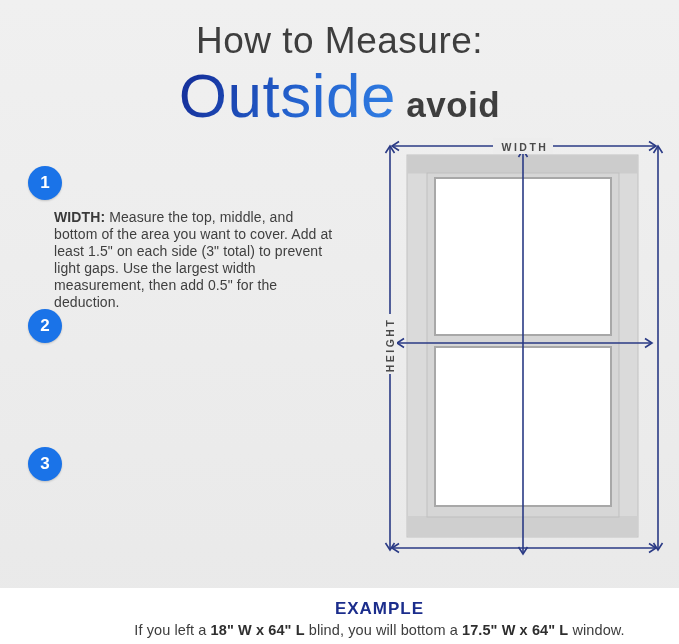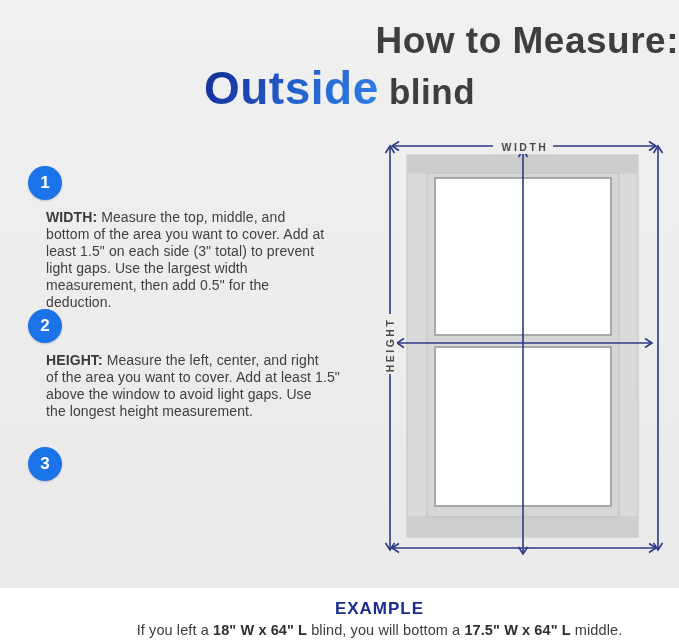--- a/index.html
+++ b/index.html
@@ -4,78 +4,74 @@
 <style>
   html,body{margin:0;padding:0;}
   body{
     width:679px;height:644px;position:relative;overflow:hidden;
     background:linear-gradient(180deg,#f0f0f0 0%,#ececec 55%,#e9e9e9 100%);
     font-family:"Liberation Sans",sans-serif;
     -webkit-font-smoothing:antialiased;
   }
   
   .title-block{position:absolute;top:22px;left:0;width:100%;text-align:center;line-height:1;}
-  .title-line1{font-size:37px;font-weight:700;color:#3e3e3e;letter-spacing:.5px;margin:0;text-align:right;}
+  .title-line1{font-size:37px;font-weight:400;color:#3e3e3e;letter-spacing:.5px;margin:0;}
   .title-line2{margin-top:6px;}
   .title-highlight{
-    font-size:46px;font-weight:700;letter-spacing:.5px;
+    font-size:62px;font-weight:400;letter-spacing:.5px;
     background:linear-gradient(115deg,#16339e 10%,#2463cf 55%,#2f7ce2 95%);
     -webkit-background-clip:text;background-clip:text;color:transparent;
   }
   .title-suffix{font-size:35px;font-weight:700;color:#3e3e3e;letter-spacing:.5px;}
   
   .step{position:absolute;left:38px;width:352px;}
   .step-1{top:166px;}
   .step-2{top:309px;}
   .step-3{top:447px;}
   .badge{
     width:34px;height:34px;border-radius:50%;background:#1a73e8;
     box-shadow:0 1px 2px rgba(0,0,0,.18);
     color:#ffffff;font-size:17px;font-weight:700;
     display:flex;align-items:center;justify-content:center;
     margin-left:-10px;
   }
   .step-text{
-    margin:9px 0 0 8px;font-size:14px;line-height:17px;color:#3f3f3f;
+    margin:9px 0 0 16px;font-size:14px;line-height:17px;color:#3f3f3f;
     white-space:pre-line;letter-spacing:.1px;
   }
   .step-text strong{font-weight:700;color:#3a3a3a;}
   
   .diagram{position:absolute;left:375px;top:128px;}
   .diag-label{font-family:"Liberation Sans",sans-serif;font-size:10.5px;font-weight:700;fill:#4a4a4a;letter-spacing:2.5px;}
   
   .example{position:absolute;left:0;top:588px;width:100%;height:56px;background:#ffffff;text-align:center;padding-left:40px;}
   .example-heading{margin:11px 0 0 0;font-size:17px;font-weight:700;color:#1b2d8c;letter-spacing:1px;}
   .example-text{margin:3px 0 0 0;font-size:14.5px;color:#3c3c3c;letter-spacing:.1px;}
   .example-text b{font-weight:700;color:#2e2e2e;}
 </style>
 </head>
 <body>
 
 <div class="title-block">
   <div class="title-line1">How to Measure:</div>
-  <div class="title-line2"><span class="title-highlight">Outside</span><span class="title-suffix"> blind</span></div>
+  <div class="title-line2"><span class="title-highlight">Outside</span><span class="title-suffix"> avoid</span></div>
 </div>
 
 <div class="step step-1">
   <div class="badge">1</div>
   <p class="step-text"><strong>WIDTH:</strong> <span>Measure the top, middle, and
 bottom of the area you want to cover. Add at
 least 1.5" on each side (3" total) to prevent
 light gaps. Use the largest width
 measurement, then add 0.5" for the
 deduction.</span></p>
 </div>
 
 <div class="step step-2">
   <div class="badge">2</div>
-  <p class="step-text"><strong>HEIGHT:</strong> <span>Measure the left, center, and right
-of the area you want to cover. Add at least 1.5"
-above the window to avoid light gaps. Use
-the longest height measurement.</span></p>
 </div>
 
 <div class="step step-3">
   <div class="badge">3</div>
 </div>
 
 <svg class="diagram" width="295" height="440" viewBox="0 0 295 440">
   <defs>
     <marker id="arw" viewBox="-10 -6 12 12" markerWidth="12" markerHeight="12" refX="0" refY="0" orient="auto-start-reverse" markerUnits="userSpaceOnUse">
       <path d="M-7,-4.5 L0,0 L-7,4.5" fill="none" stroke="#2a3a85" stroke-width="1.6"></path>
@@ -102,14 +98,14 @@
 
   <rect x="118" y="10" width="60" height="16" fill="#ededed"></rect>
   <text class="diag-label" x="150" y="22.5" text-anchor="middle">WIDTH</text>
 
   <rect x="8" y="186" width="14" height="60" fill="#ededed"></rect>
   <text class="diag-label" x="15" y="221" text-anchor="middle" transform="rotate(-90 15 217)">HEIGHT</text>
 </svg>
 
 <div class="example">
   <p class="example-heading">EXAMPLE</p>
-  <p class="example-text"><span>If you left a </span><b>18" W x 64" L</b><span> blind, you will bottom a </span><b>17.5" W x 64" L</b><span> middle.</span></p>
+  <p class="example-text"><span>If you left a </span><b>18" W x 64" L</b><span> blind, you will bottom a </span><b>17.5" W x 64" L</b><span> window.</span></p>
 </div>
 
 </body></html>

